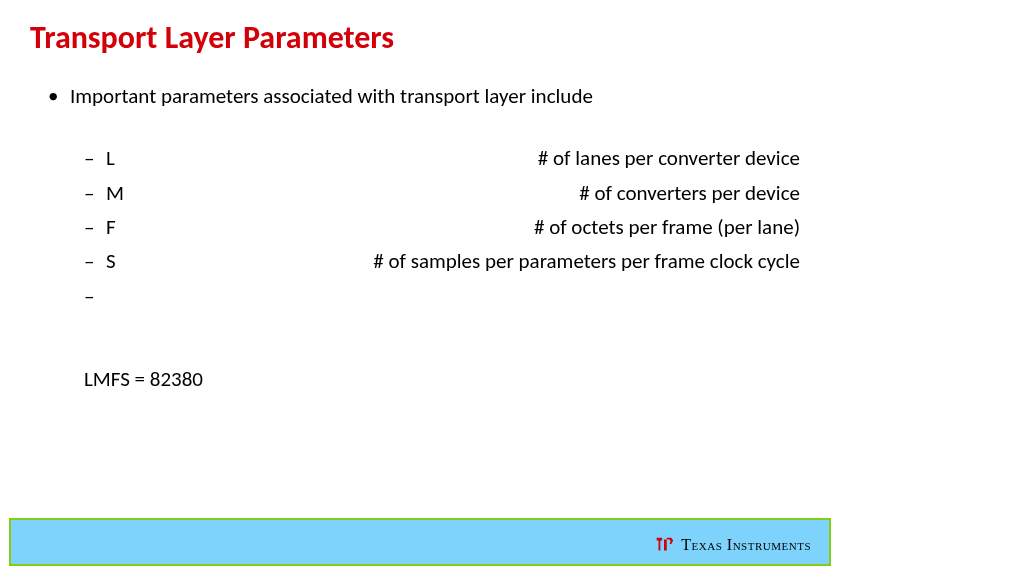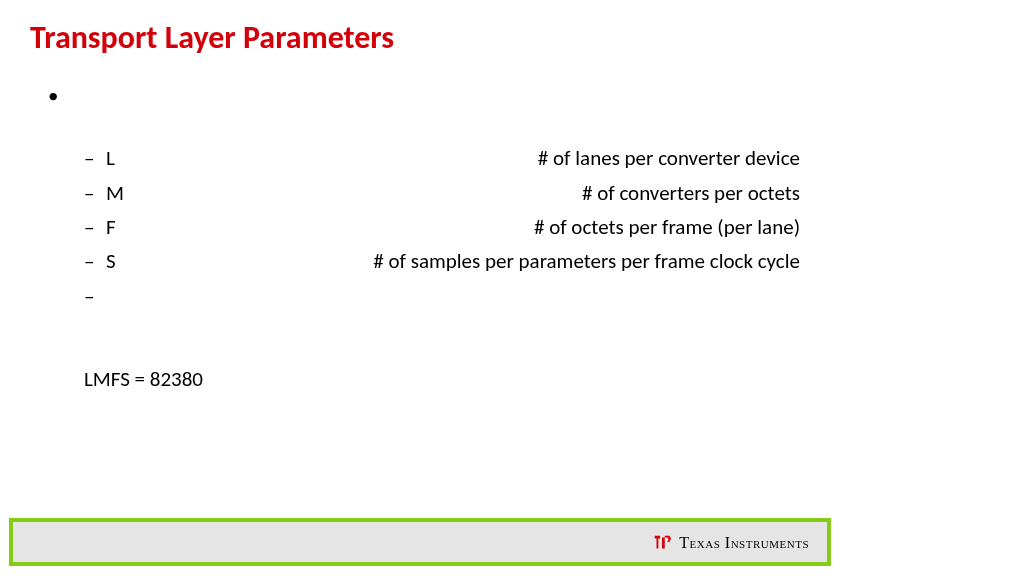--- a/index.html
+++ b/index.html
@@ -58,22 +58,22 @@
   .lmfs {
     margin-left: 36px;
     margin-top: 55px;
   }
   .footer {
     position: absolute;
     left: 9px;
     right: 9px;
     bottom: 10px;
     height: 48px;
-    border: 4px solid #84cc16;
-    background: #e5e5e5;
+    border: 2px solid #84cc16;
+    background: #7dd3fc;
   }
   .logo {
     position: absolute;
     right: 18px;
     bottom: 8px;
     display: flex;
     align-items: center;
     gap: 6px;
   }
   .logo-mark {
@@ -92,32 +92,33 @@
 <body>
 
 <div class="slide">
 
   <div class="title">Transport Layer Parameters</div>
 
   <div class="content">
 
     <div class="main-bullet">
       <span class="dot">•</span>
+      <span>Important parameters associated with transport layer include</span>
     </div>
 
     <div class="sub-list">
       <div class="sub-item">
         <span class="sub-dash">–</span>
         <span class="sub-sym">L</span>
         <span class="sub-desc"># of lanes per converter device</span>
       </div>
       <div class="sub-item">
         <span class="sub-dash">–</span>
         <span class="sub-sym">M</span>
-        <span class="sub-desc"># of converters per octets</span>
+        <span class="sub-desc"># of converters per device</span>
       </div>
       <div class="sub-item">
         <span class="sub-dash">–</span>
         <span class="sub-sym">F</span>
         <span class="sub-desc"># of octets per frame (per lane)</span>
       </div>
       <div class="sub-item">
         <span class="sub-dash">–</span>
         <span class="sub-sym">S</span>
         <span class="sub-desc"># of samples per parameters per frame clock cycle</span>

